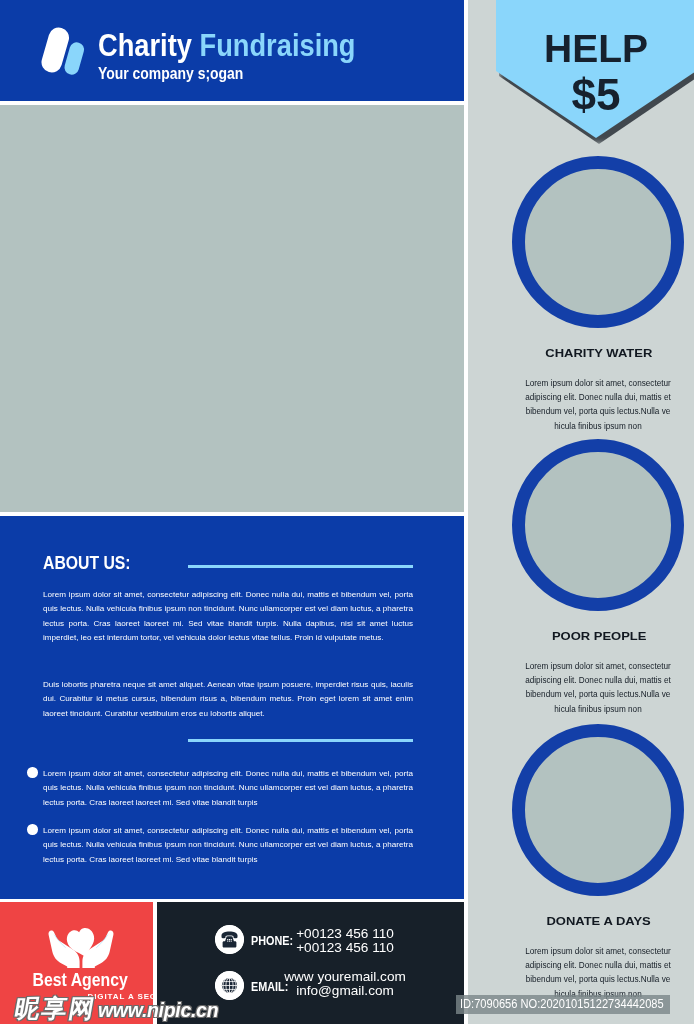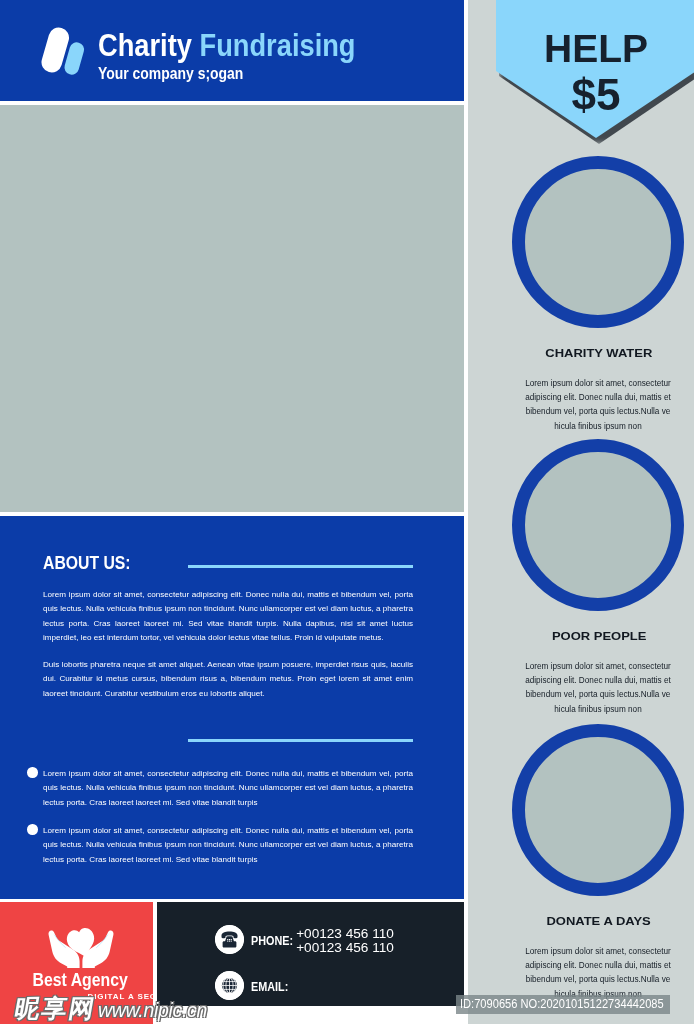--- a/index.html
+++ b/index.html
@@ -28,35 +28,35 @@
   .sec-head .txt{color:#ffffff;font-size:18px;font-weight:bold;white-space:nowrap;display:inline-block;transform:scaleX(0.876);transform-origin:left center;}
 
   .about-head{left:43px;top:553px;}
   .about-rule{position:absolute;left:188px;top:565px;width:225px;height:3px;background:#8ad6fb;}
   .why-head{left:43px;top:729px;}
   .why-head .txt{transform:scaleX(0.81);}
   .why-rule{position:absolute;left:188px;top:739px;width:225px;height:3px;background:#8ad6fb;}
 
   .body-text{position:absolute;left:43px;width:370px;color:#ffffff;font-size:8.1px;line-height:14.45px;text-align:justify;}
   .about-p1{top:588px;}
-  .about-p2{top:658px;}
+  .about-p2{top:678px;}
 
   .why-item{position:absolute;left:43px;width:370px;color:#ffffff;font-size:8.1px;line-height:14.45px;text-align:justify;}
   .why-i1{top:767px;}
   .why-i2{top:824px;}
   .bullet{position:absolute;left:-16px;top:0px;width:10.5px;height:10.5px;border-radius:50%;background:#ffffff;}
 
   
   .agency{position:absolute;left:0;top:902px;width:153px;height:148px;background:#ef4444;}
   .agency-icon{position:absolute;left:46px;top:19px;width:70px;height:47px;}
   .agency-name{position:absolute;left:4px;top:68px;width:153px;text-align:center;color:#ffffff;font-size:18px;font-weight:bold;}
   .agency-name span{display:inline-block;transform:scaleX(0.88);}
   .agency-sub{position:absolute;left:4px;top:90px;width:153px;text-align:right;color:#ffffff;font-size:8px;font-weight:bold;letter-spacing:0.9px;}
 
-  .dark-footer{position:absolute;left:157px;top:902px;width:307px;height:104px;background:#172029;}
+  .dark-footer{position:absolute;left:157px;top:902px;width:307px;height:122px;background:#172029;}
   .contact-row{position:absolute;left:0;width:307px;height:46px;}
   .c-row1{top:23px;}
   .c-row2{top:69px;}
   .c-row2 .c-values{top:-1px;}
   .c-circle{position:absolute;left:58px;top:0;width:29px;height:29px;border-radius:50%;background:#ffffff;overflow:hidden;}
   .c-label{position:absolute;left:94px;top:9px;color:#ffffff;font-size:12.5px;font-weight:bold;white-space:nowrap;}
   .c-label span{display:inline-block;transform:scaleX(0.865);transform-origin:left center;}
   .c-values{position:absolute;left:120px;width:136px;top:2px;text-align:center;color:#ffffff;font-size:13.6px;line-height:13.6px;white-space:nowrap;}
 
   
@@ -79,21 +79,21 @@
   .circle{position:absolute;left:44px;width:172px;height:172px;border-radius:50%;border:13px solid #133fa8;background:#b3c2c0;box-sizing:border-box;}
   .card-title{position:absolute;left:18px;width:226px;text-align:center;font-size:11.6px;font-weight:bold;color:#111820;}
   .card-title span{display:inline-block;transform:scaleX(1.12);transform-origin:center center;}
   .card-text{position:absolute;left:53px;width:154px;text-align:center;font-size:8.2px;line-height:14.2px;color:#151d26;}
 
   .wm-id{position:absolute;left:456px;top:995px;width:214px;height:19px;padding:0;overflow:hidden;background:rgba(123,134,136,0.80);color:#ffffff;font-size:12.5px;line-height:19px;white-space:nowrap;}
   .wm-id span{display:inline-block;margin-left:4px;transform:scaleX(0.888);transform-origin:left center;}
   .wm-main{position:absolute;left:15px;top:995px;display:flex;align-items:baseline;}
   .wm-cn{font-size:25px;font-weight:bold;color:#ffffff;letter-spacing:2.0px;line-height:26px;display:inline-block;transform:skewX(-10deg);
         text-shadow:1.2px 1.2px 0 #6b6b6b,-1.2px 1.2px 0 #6b6b6b,1.2px -1.2px 0 #6b6b6b,-1.2px -1.2px 0 #6b6b6b;}
-  .wm-url{font-size:19.5px;font-style:italic;font-weight:normal;color:#ffffff;letter-spacing:-0.3px;line-height:26px;margin-left:2px;
+  .wm-url{font-size:19.5px;font-style:italic;font-weight:bold;color:#ffffff;letter-spacing:-0.3px;line-height:26px;margin-left:2px;
         text-shadow:1.2px 1.2px 0 #6b6b6b,-1.2px 1.2px 0 #6b6b6b,1.2px -1.2px 0 #6b6b6b,-1.2px -1.2px 0 #6b6b6b;}
 </style>
 </head>
 <body>
 
 <div class="page">
 
   <div class="left-col">
 
     <div class="header">
@@ -184,20 +184,24 @@
               <ellipse cx="14.5" cy="14.5" rx="6.6" ry="7.6"></ellipse>
             </g>
             <defs>
                 <clipPath id="gclip">
                   <circle cx="14.5" cy="14.5" r="7.6"></circle>
                 </clipPath>
               </defs>
           </svg>
         </div>
         <div class="c-label"><span>EMAIL:</span></div>
+        <div class="c-values">
+          <div>www youremail.com</div>
+          <div>info@gmail.com</div>
+        </div>
       </div>
     </div>
   </div>
 
   <div class="right-col">
     <div class="ribbon-wrap">
       <div class="ribbon-shadow"></div>
       <div class="ribbon"></div>
       <div class="ribbon-t1">HELP</div>
       <div class="ribbon-t2">$5</div>

